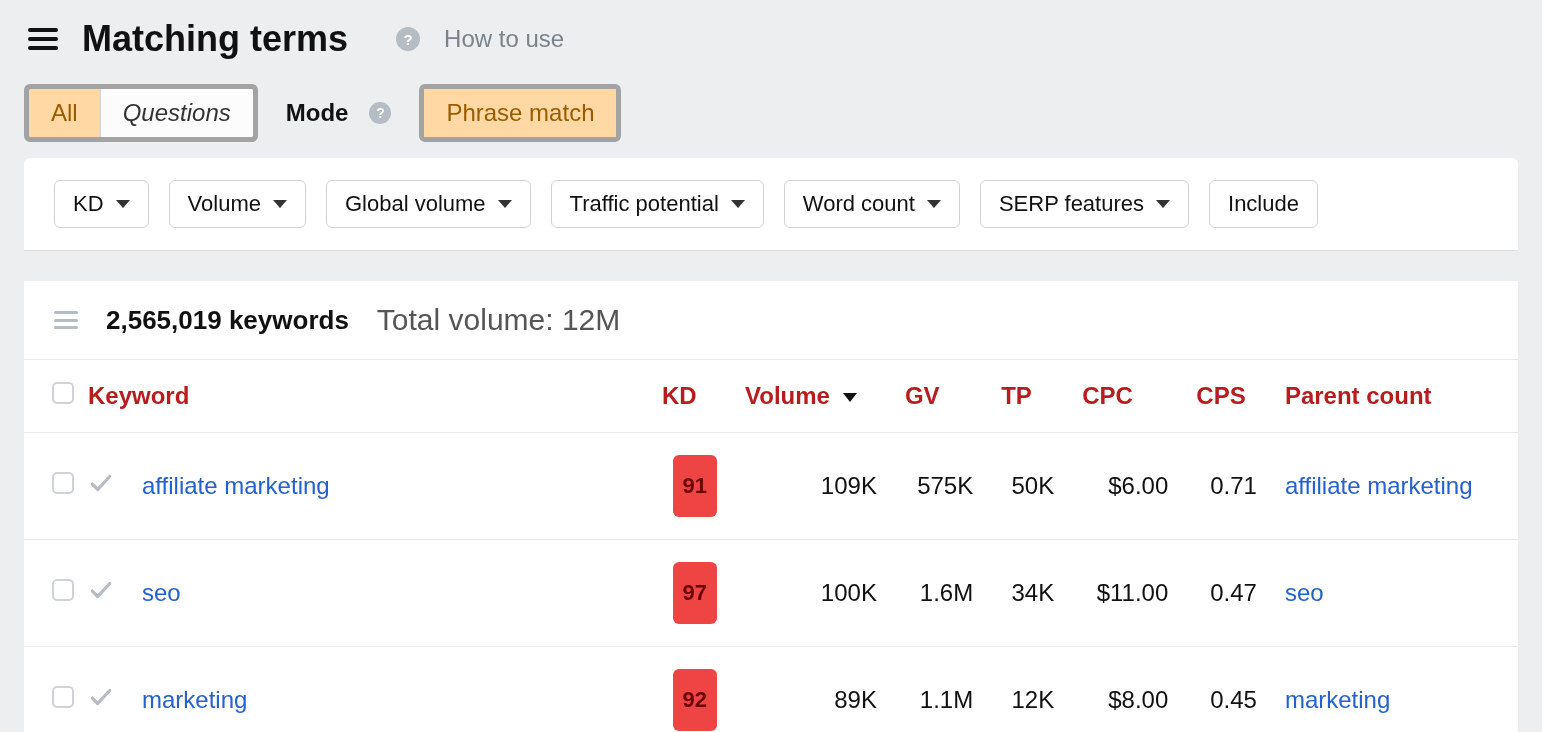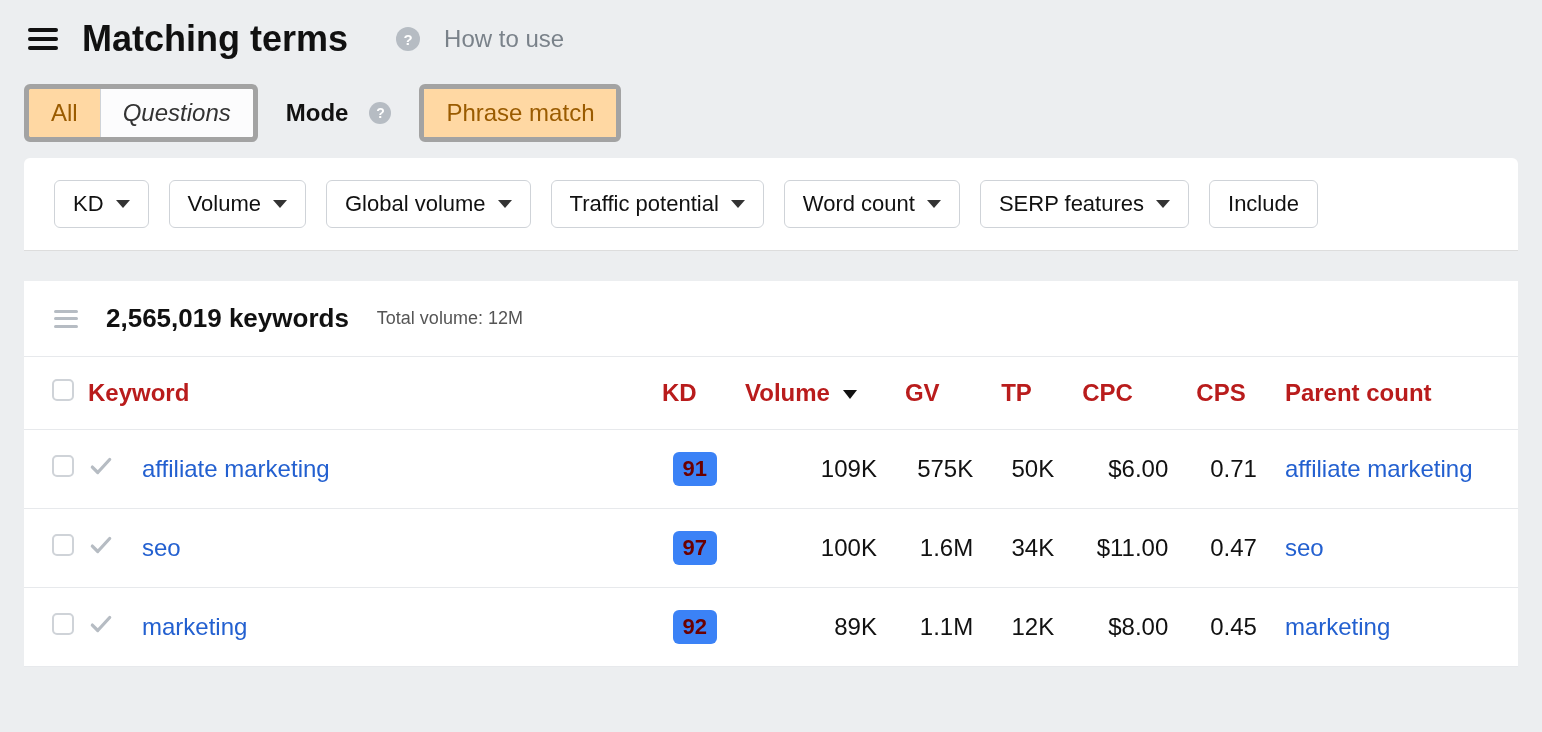--- a/index.html
+++ b/index.html
@@ -106,21 +106,21 @@
   .summary {
     display: flex; align-items: center; gap: 28px;
     padding: 22px 30px;
     border-bottom: 1px solid #e7e9ec;
   }
   .lines-icon {
     width: 24px; height: 18px; display:flex; flex-direction:column; justify-content:space-between;
   }
   .lines-icon span { display:block; height:3px; background:#b6bcc3; border-radius:2px; }
   .kw-count { font-size: 26px; font-weight:700; }
-  .tot-vol { font-size: 18px; color: #555; }
+  .tot-vol { font-size: 30px; color: #555; }
 
   
   table.kw {
     width: 100%; border-collapse: collapse;
     font-size: 24px;
   }
   table.kw th {
     text-align: left; font-weight: 700; color:#b91c1c;
     padding: 22px 14px;
     border-bottom: 1px solid #e7e9ec;
@@ -135,24 +135,24 @@
   .chk {
     width: 22px; height:22px; border:2px solid #cfd3d8; border-radius:5px; display:inline-block;
   }
   .chk-td, .chk-th { width: 46px; padding-left: 28px !important; padding-right: 0 !important; }
   .tick-td { width: 44px; color:#b6bcc3; }
   .tick-td svg { width:26px; height:26px; }
   a.kw-link { color:#2360d0; text-decoration:none; }
   a.parent-link { color:#2360d0; text-decoration:none; }
   .kd-badge {
     display:inline-block;
-    background:#3b82f6;
+    background:#ef4444;
     color:#6b0000;
     font-weight:600;
-    padding: 4px 10px;
+    padding: 18px 10px;
     border-radius:6px;
     font-size:22px;
   }
   th .sort-caret {
     width:0;height:0;border-left:7px solid transparent;border-right:7px solid transparent;border-top:9px solid #111;
     display:inline-block; margin-left:6px; vertical-align: middle;
   }
   th.kw-col, td.kw-col { width: 520px; }
   th.kd-col, td.kd-col { text-align:right; }
   th.parent-col, td.parent-col { padding-left: 24px; }

